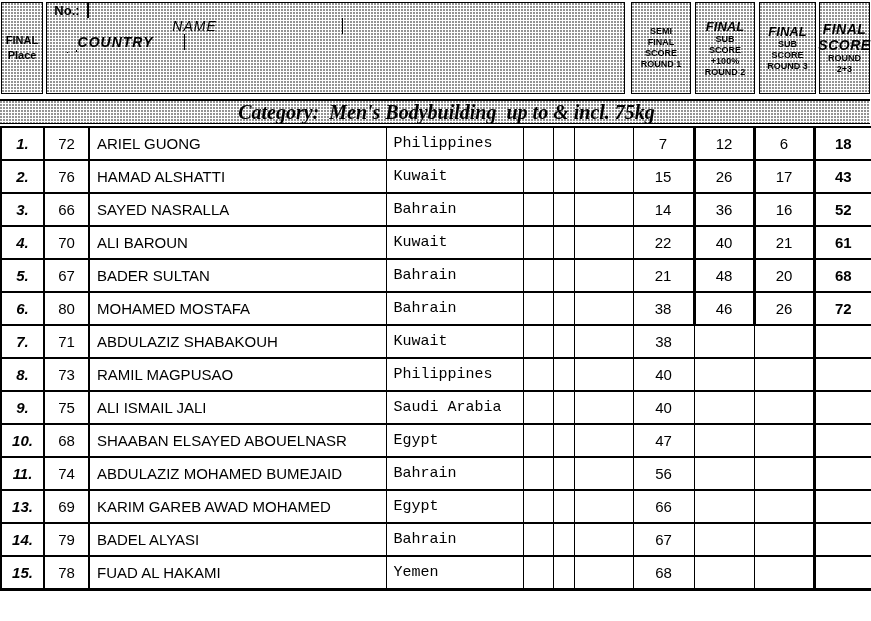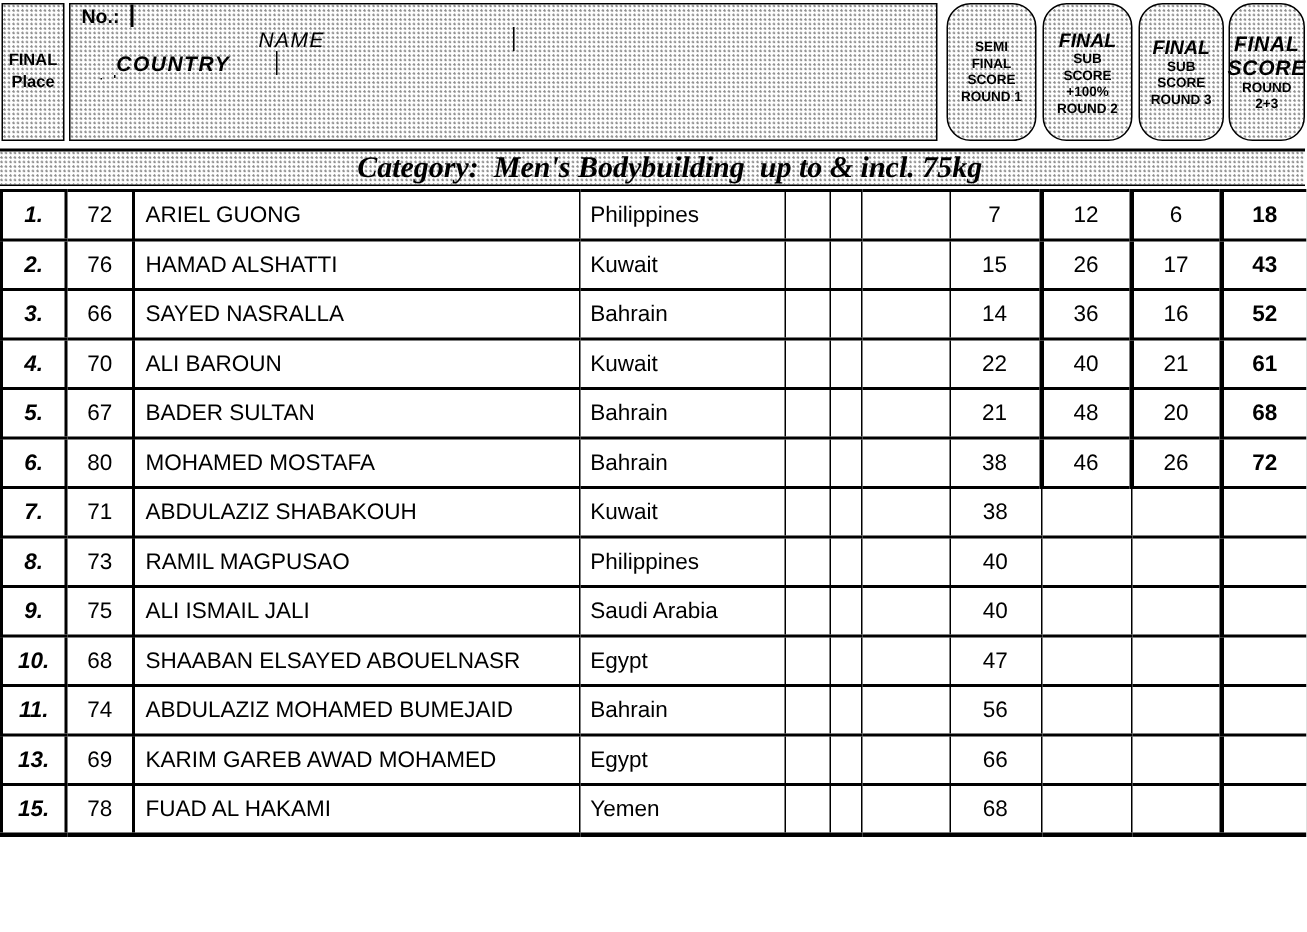--- a/index.html
+++ b/index.html
@@ -25,21 +25,21 @@
     font-weight:bold;font-size:14px;letter-spacing:4px;white-space:nowrap;
   }
   .comp-bottom{display:flex;height:50px;flex-direction:column;}
   .comp-bottom>div{box-sizing:border-box;display:flex;align-items:center;justify-content:center;height:100%;}
   .h-no{width:42px;border-right:2px solid #000;font-weight:bold;font-size:13px;}
   .h-name{width:296px;border-right:1px solid #000;font-weight:normal;font-style:italic;font-size:14px;letter-spacing:1px;}
   .h-country{width:138px;border-right:1px solid #000;font-weight:bold;font-style:italic;font-size:14px;letter-spacing:1px;}
   .h-pad1{width:30px;border-right:1px solid #000;}
   .h-pad2{width:21px;border-right:1px solid #000;}
   .h-pad3{flex:1;}
-  .score-hdr{font-size:9px;line-height:11px;font-weight:bold;border-radius:16px;}
+  .score-hdr{font-size:9px;line-height:11px;font-weight:bold;}
   .score-title{font-weight:bold;font-style:italic;font-size:13px;line-height:15px;}
   .score-title-big{font-weight:bold;font-style:italic;font-size:14px;line-height:16px;letter-spacing:0.5px;}
   #semi-box{left:631px;width:60px;}
   #r2-box{left:695px;width:60px;}
   #r3-box{left:759px;width:57px;}
   #final-box{left:819px;width:51px;}
   #category-row{
     position:absolute;top:99px;left:0;width:870px;height:25px;box-sizing:border-box;
     border-top:2px solid #000;border-bottom:1px solid #000;
     display:flex;align-items:center;justify-content:center;
@@ -54,21 +54,21 @@
   #results-table td{
     height:31px;border:1px solid #000;border-bottom-width:2px;
     padding:0;font-size:15px;vertical-align:middle;
     overflow:hidden;white-space:nowrap;background:#fff;
   }
   #results-table tr:first-child td{border-top-width:2px;}
   #results-table tr:last-child td{border-bottom-width:3px;}
   .cell-place{font-weight:bold;font-style:italic;text-align:center;border-left-width:2px !important;}
   .cell-no{text-align:center;border-left-width:2px !important;border-right-width:2px !important;}
   .cell-name{padding-left:7px !important;}
-  .cell-country{padding-left:7px !important;}
+  .cell-country{padding-left:7px !important;font-family:Liberation Mono, monospace;}
   .cell-score{text-align:center;}
   .bL3{border-left-width:3px !important;}
   .cell-final{text-align:center;font-weight:bold;border-left-width:3px !important;border-right-width:2px !important;}
 </style>
 </head>
 <body>
 
 <div id="sheet">
 
   <div class="hdr-box dotted" id="place-box">
@@ -283,20 +283,33 @@
           <td class="cell-country">Egypt</td>
           <td></td>
           <td></td>
           <td></td>
           <td class="cell-score">66</td>
           <td class="cell-score"></td>
           <td class="cell-score"></td>
           <td class="cell-final"></td>
         </tr>
         <tr>
+          <td class="cell-place">14.</td>
+          <td class="cell-no">79</td>
+          <td class="cell-name">BADEL ALYASI</td>
+          <td class="cell-country">Bahrain</td>
+          <td></td>
+          <td></td>
+          <td></td>
+          <td class="cell-score">67</td>
+          <td class="cell-score"></td>
+          <td class="cell-score"></td>
+          <td class="cell-final"></td>
+        </tr>
+        <tr>
           <td class="cell-place">15.</td>
           <td class="cell-no">78</td>
           <td class="cell-name">FUAD AL HAKAMI</td>
           <td class="cell-country">Yemen</td>
           <td></td>
           <td></td>
           <td></td>
           <td class="cell-score">68</td>
           <td class="cell-score"></td>
           <td class="cell-score"></td>

